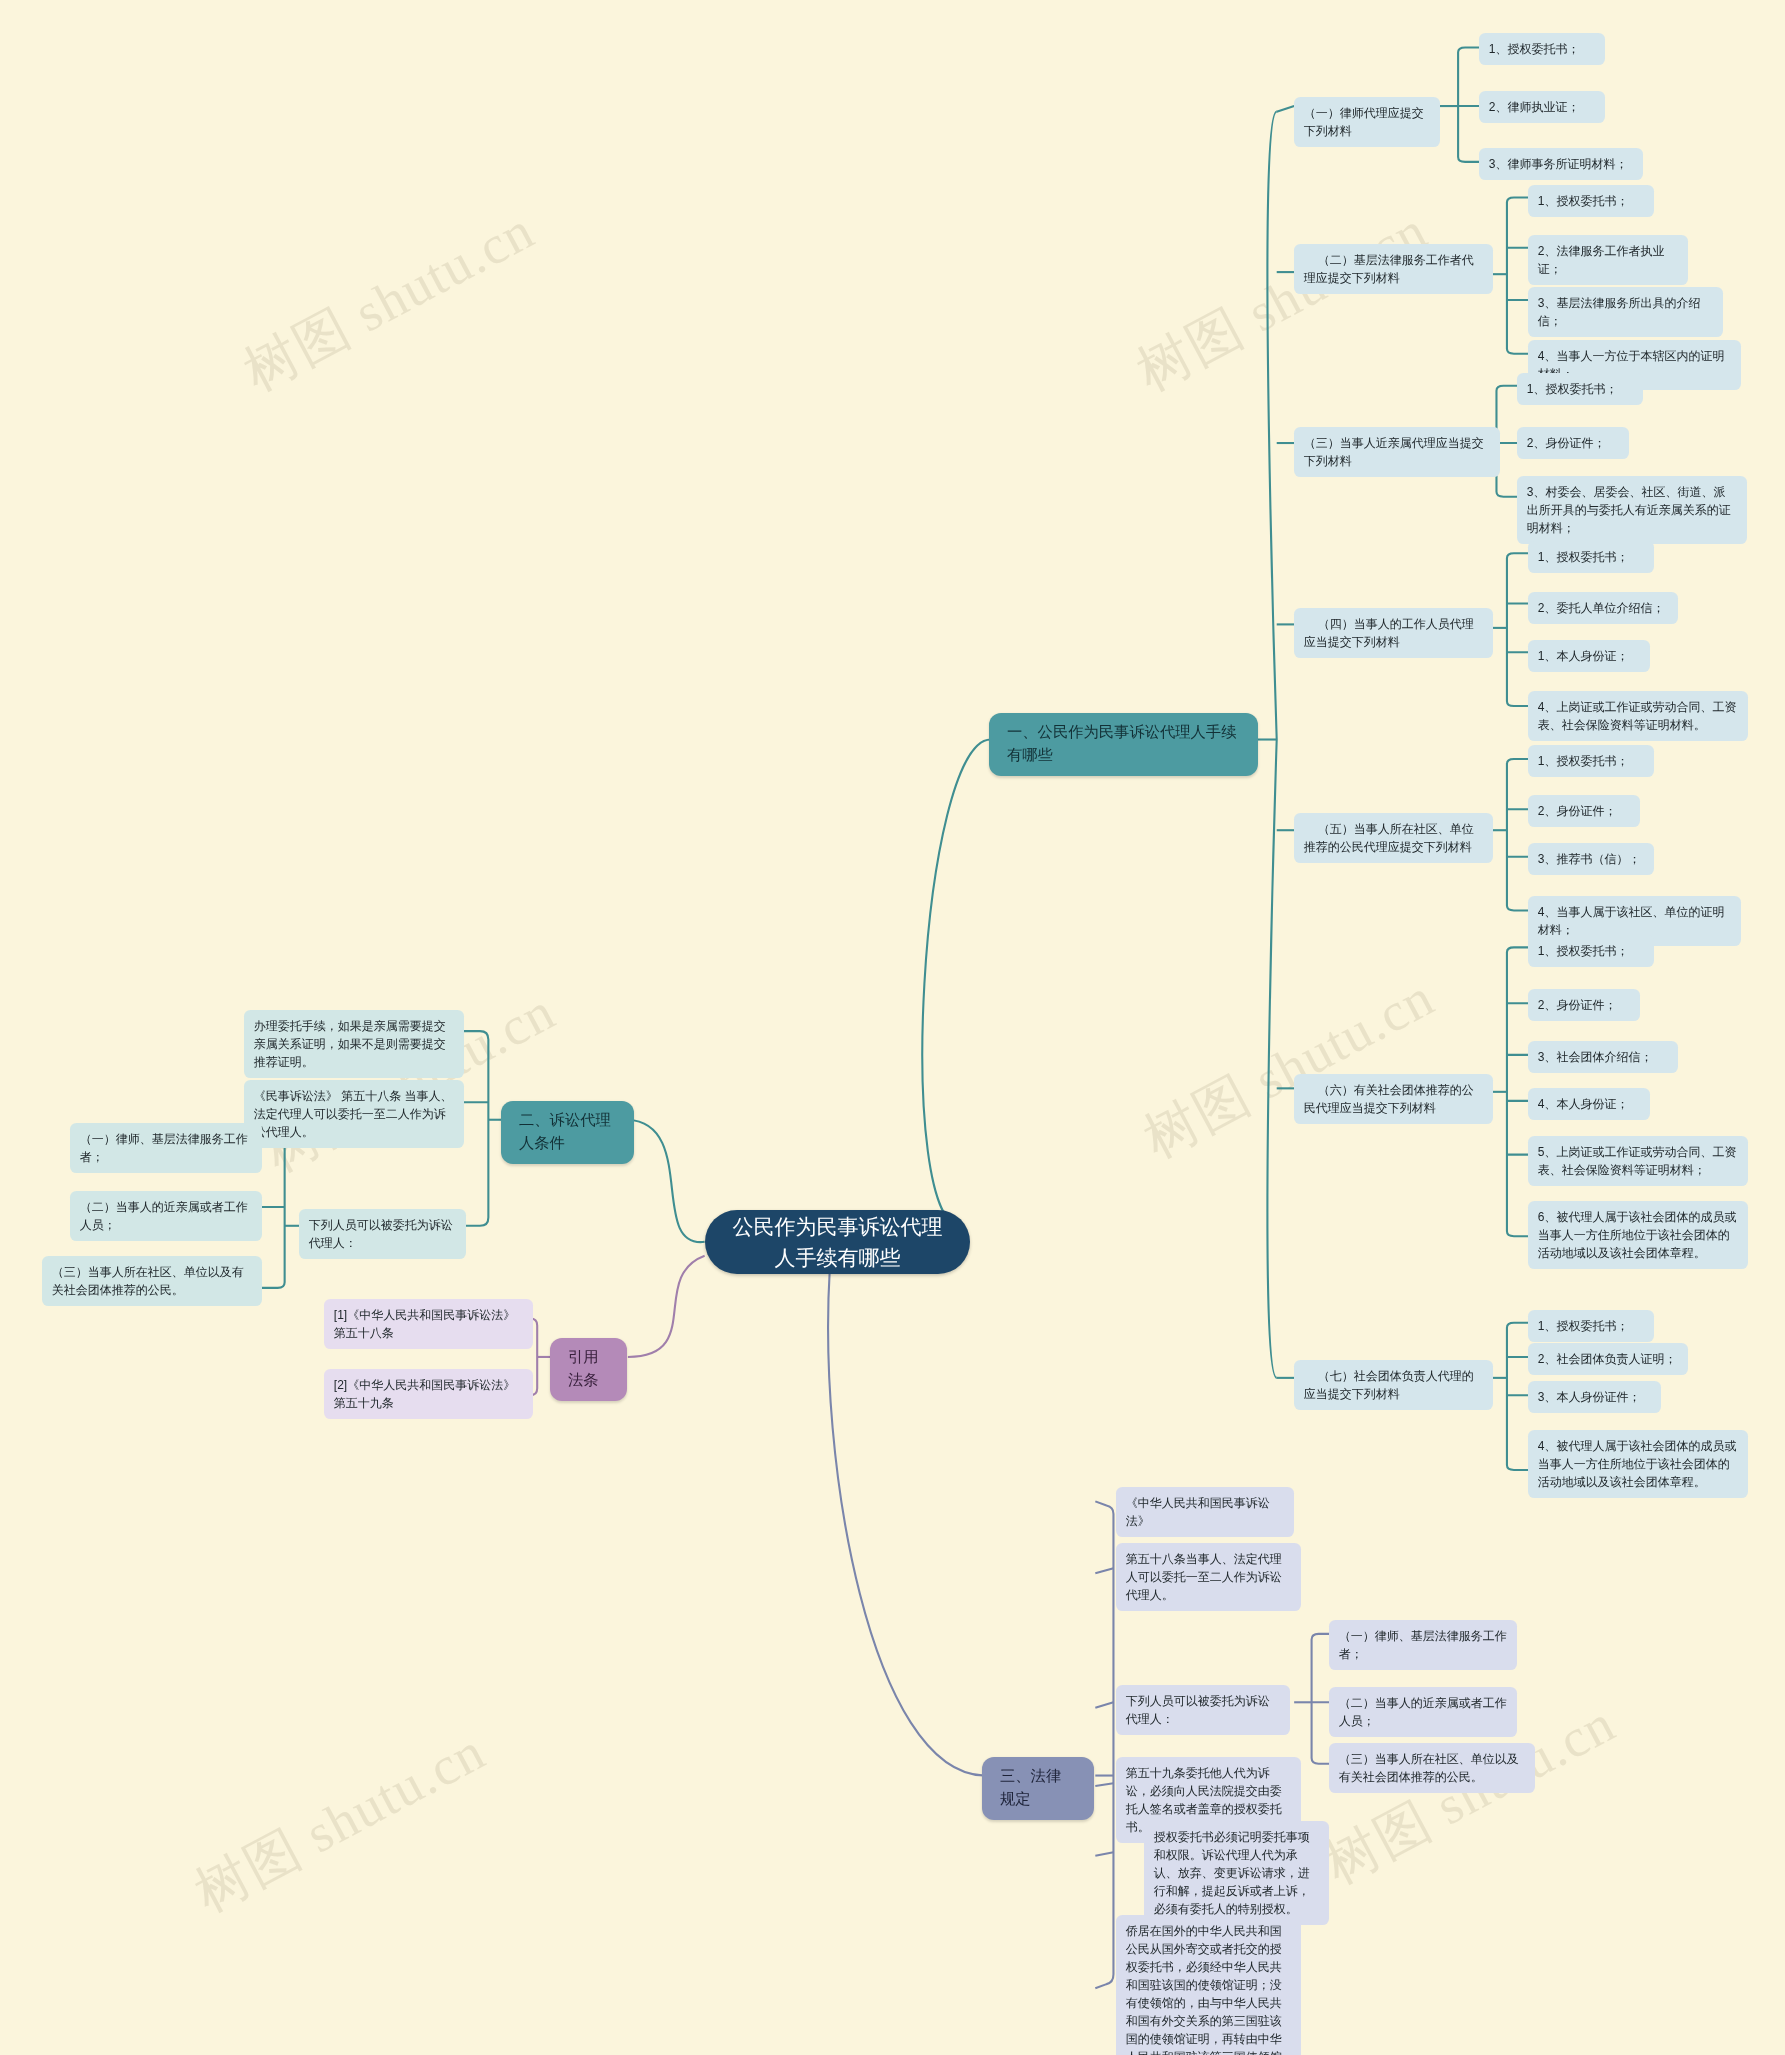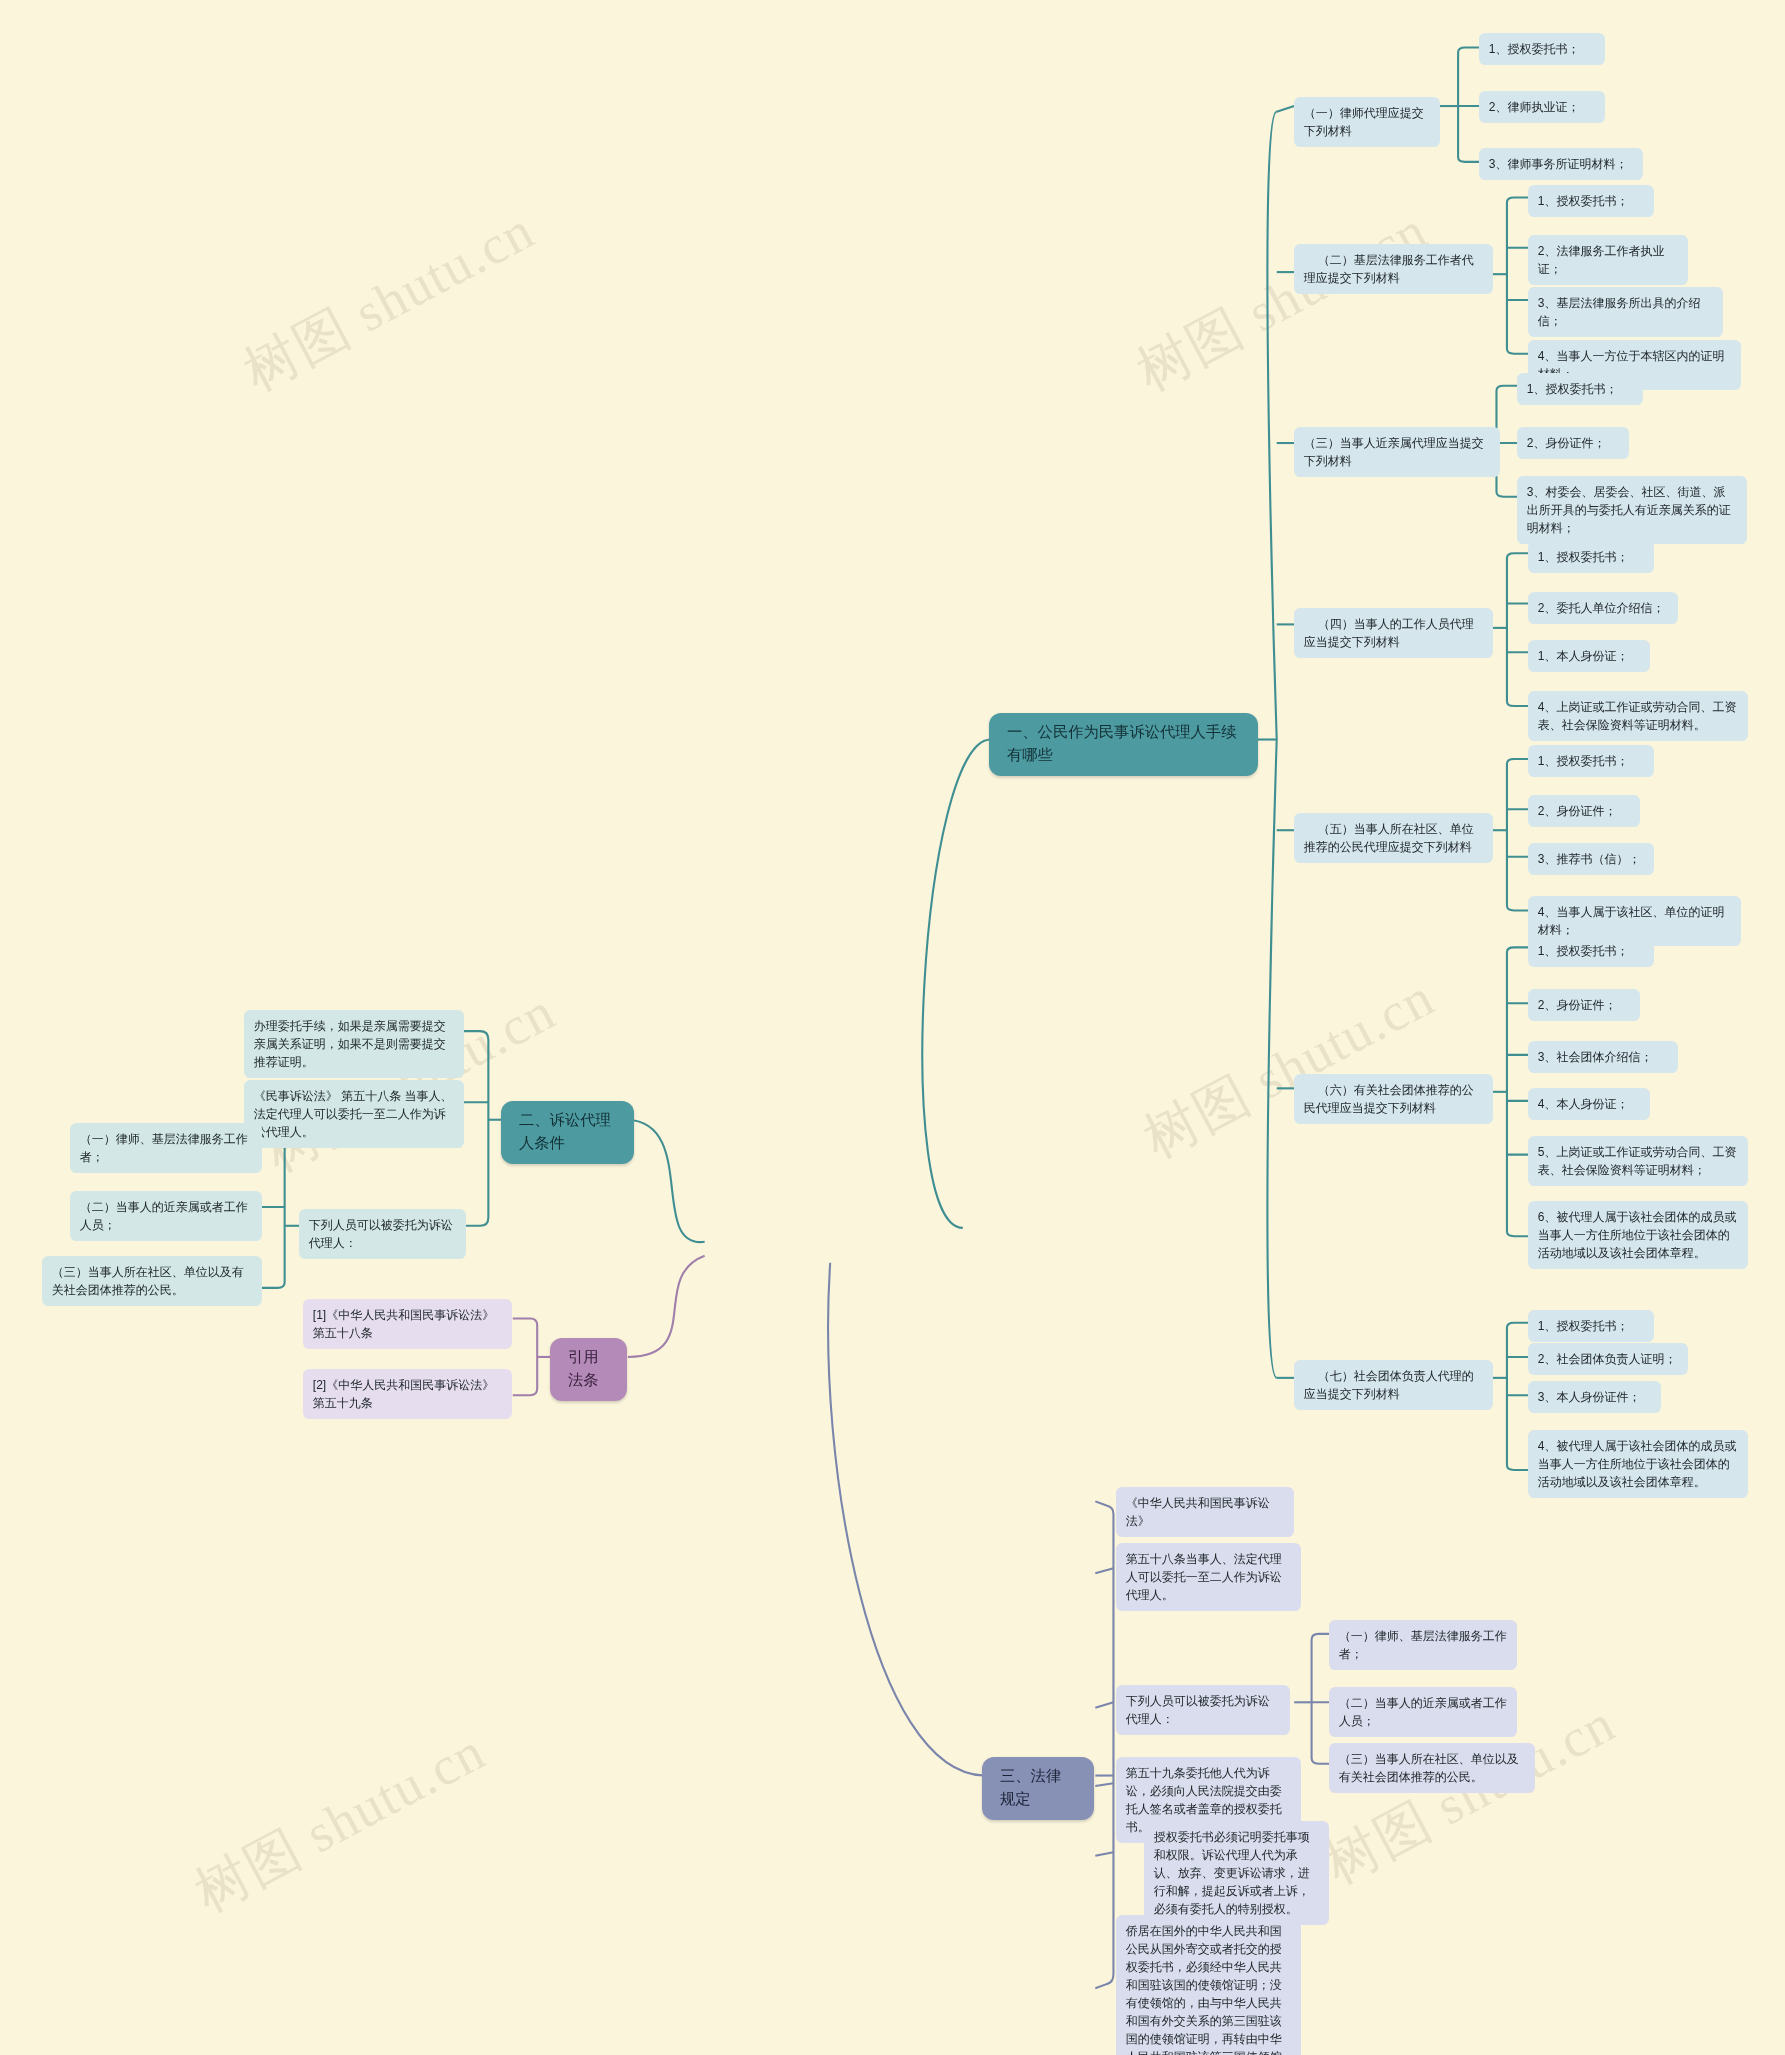--- a/index.html
+++ b/index.html
@@ -54,21 +54,21 @@
   .topic.slate{background:#8791b5;color:#1d2238;}
   
   .leaf{
     background:#d5e6ec;
     color:#20282c;
     font-size:12px;
     padding:7px 9.8px;
     border-radius:6.3px;
   }
   .leaf.mint{background:#d2e7e6;}
-  .leaf.lav{background:#e6ddef;}
+  .leaf.lav{background:#e6ddef;margin-left:21px;}
   .leaf.slatebox{background:#d9dded;}
   .indent{text-indent:14px;}
 </style>
 </head>
 <body>
 
 <div id="canvas">
 
   <div class="wm" style="left:230px;top:265px;">树图 shutu.cn</div>
   <div class="wm" style="left:1123px;top:265px;">树图 shutu.cn</div>
@@ -131,20 +131,23 @@
 
       <path d="M1570 2545 L1596 2545" stroke="#7a85ab"></path>
       <path d="M1596 2170 L1596 2830 M1596 2170 Q1596 2160 1586 2158 L1570 2152 M1596 2830 Q1596 2842 1586 2844 L1570 2850" stroke="#7a85ab"></path>
       <path d="M1596 2248 L1570 2255 M1596 2440 L1570 2448 M1596 2556 L1570 2560 M1596 2655 L1570 2660" stroke="#7a85ab"></path>
 
       <path d="M1855 2440 L1880 2440" stroke="#7a85ab"></path>
       <path d="M1880 2350 L1880 2520 M1880 2350 Q1880 2342 1890 2342 L1910 2342 M1880 2520 Q1880 2528 1890 2528 L1910 2528 M1880 2440 L1910 2440" stroke="#7a85ab"></path>
     </g>
   </svg>
 
+  <div class="node root" style="left:705px;top:1210px;width:265px;height:64px;">
+    <span>公民作为民事诉讼代理人手续有哪些</span>
+  </div>
 
   <div class="node topic teal" style="left:989px;top:713px;width:269px;">
     <span>一、公民作为民事诉讼代理人手续有哪些</span>
   </div>
 
   <div class="node leaf" style="left:1294px;top:97px;width:146px;">
     <span>（一）律师代理应提交下列材料</span>
   </div>
   <div class="node leaf" style="left:1479px;top:33px;width:126px;">
     <span>1、授权委托书；</span></div>

